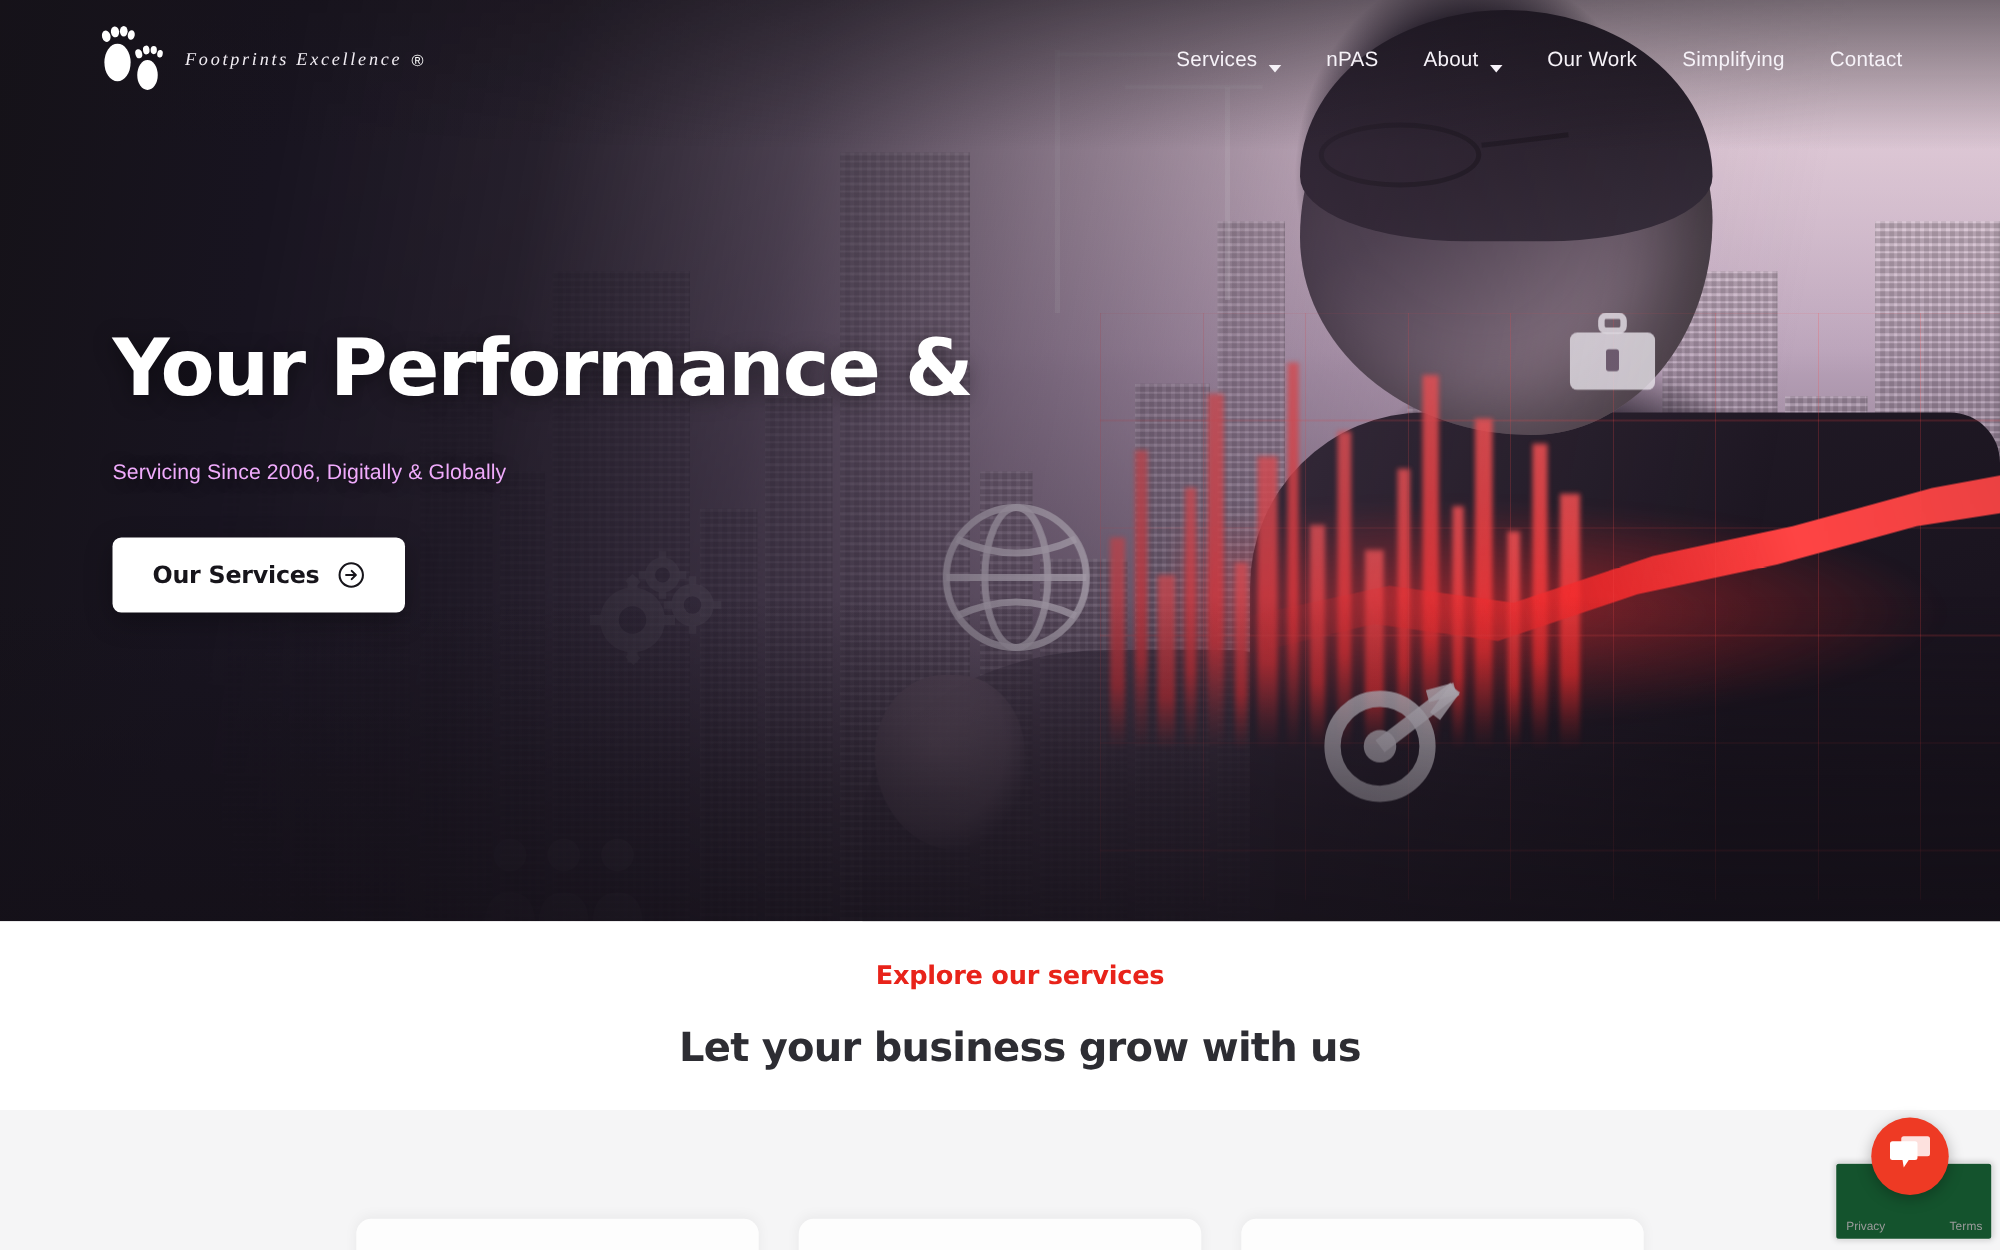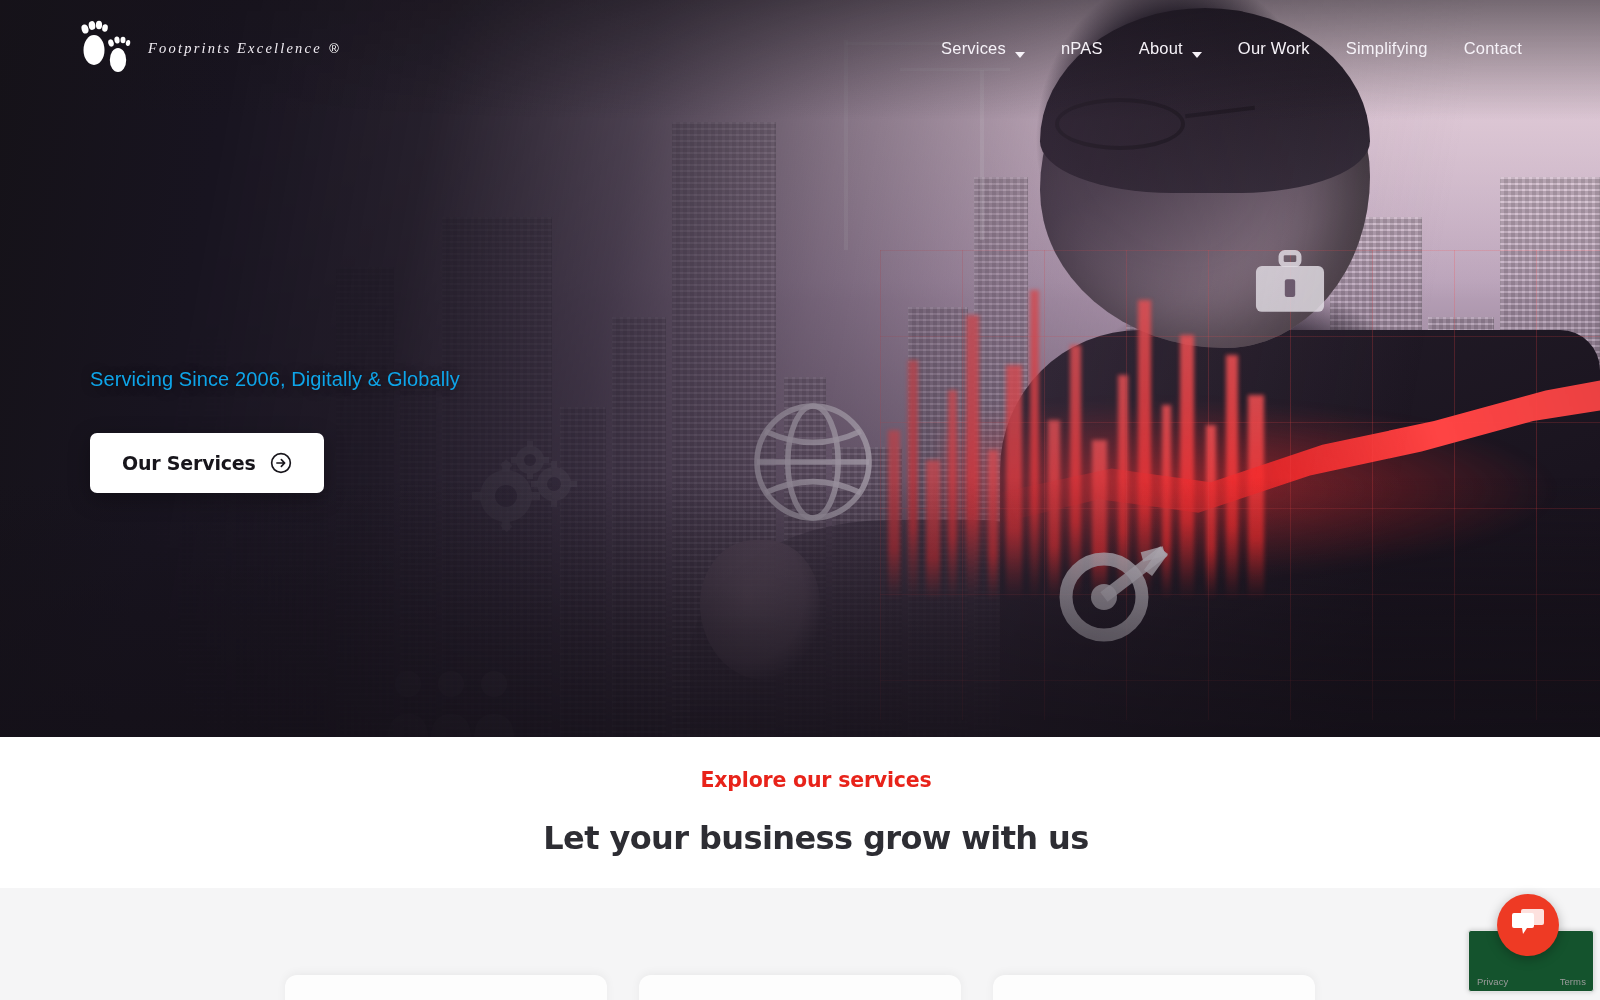--- a/index.html
+++ b/index.html
@@ -261,22 +261,22 @@
     font-family: "DejaVu Sans", sans-serif;
     font-weight: 700;
     font-size: 63px;
     line-height: 1.26;
     letter-spacing: -1.4px;
     color: #ffffff;
     text-shadow: 0 2px 18px rgba(0,0,0,.45);
   }
   .hero-sub {
     margin-top: 34px;
-    font-size: 20px;
-    color: #0ea5e9;
+    font-size: 17px;
+    color: #f0abfc;
     letter-spacing: .1px;
     text-shadow: 0 1px 10px rgba(0,0,0,.5);
   }
   .hero-cta {
     margin-top: 42px;
     display: inline-flex;
     align-items: center;
     gap: 14px;
     background: #ffffff;
     color: #17151b;
@@ -572,21 +572,21 @@
         <span>Simplifying</span>
       </div>
       <div class="nav-item">
         <span>Contact</span>
       </div>
     </nav>
   </header>
 
   <div class="hero-copy">
     <h1 class="hero-title">
-      <br>
+      <span>Your Performance &amp;</span><br>
     </h1>
     <p class="hero-sub">Servicing Since 2006, Digitally &amp; Globally</p>
     <button class="hero-cta">
       <span>Our Services</span>
       <span>
         <svg width="22" height="22" viewBox="0 0 24 24" fill="none" stroke="#17151b" stroke-width="1.8">
           <circle cx="12" cy="12" r="10.2"></circle>
           <path d="M7.5 12h8.4M12.4 8.4 16 12l-3.6 3.6" stroke-linecap="round" stroke-linejoin="round"></path>
         </svg>
       </span>

